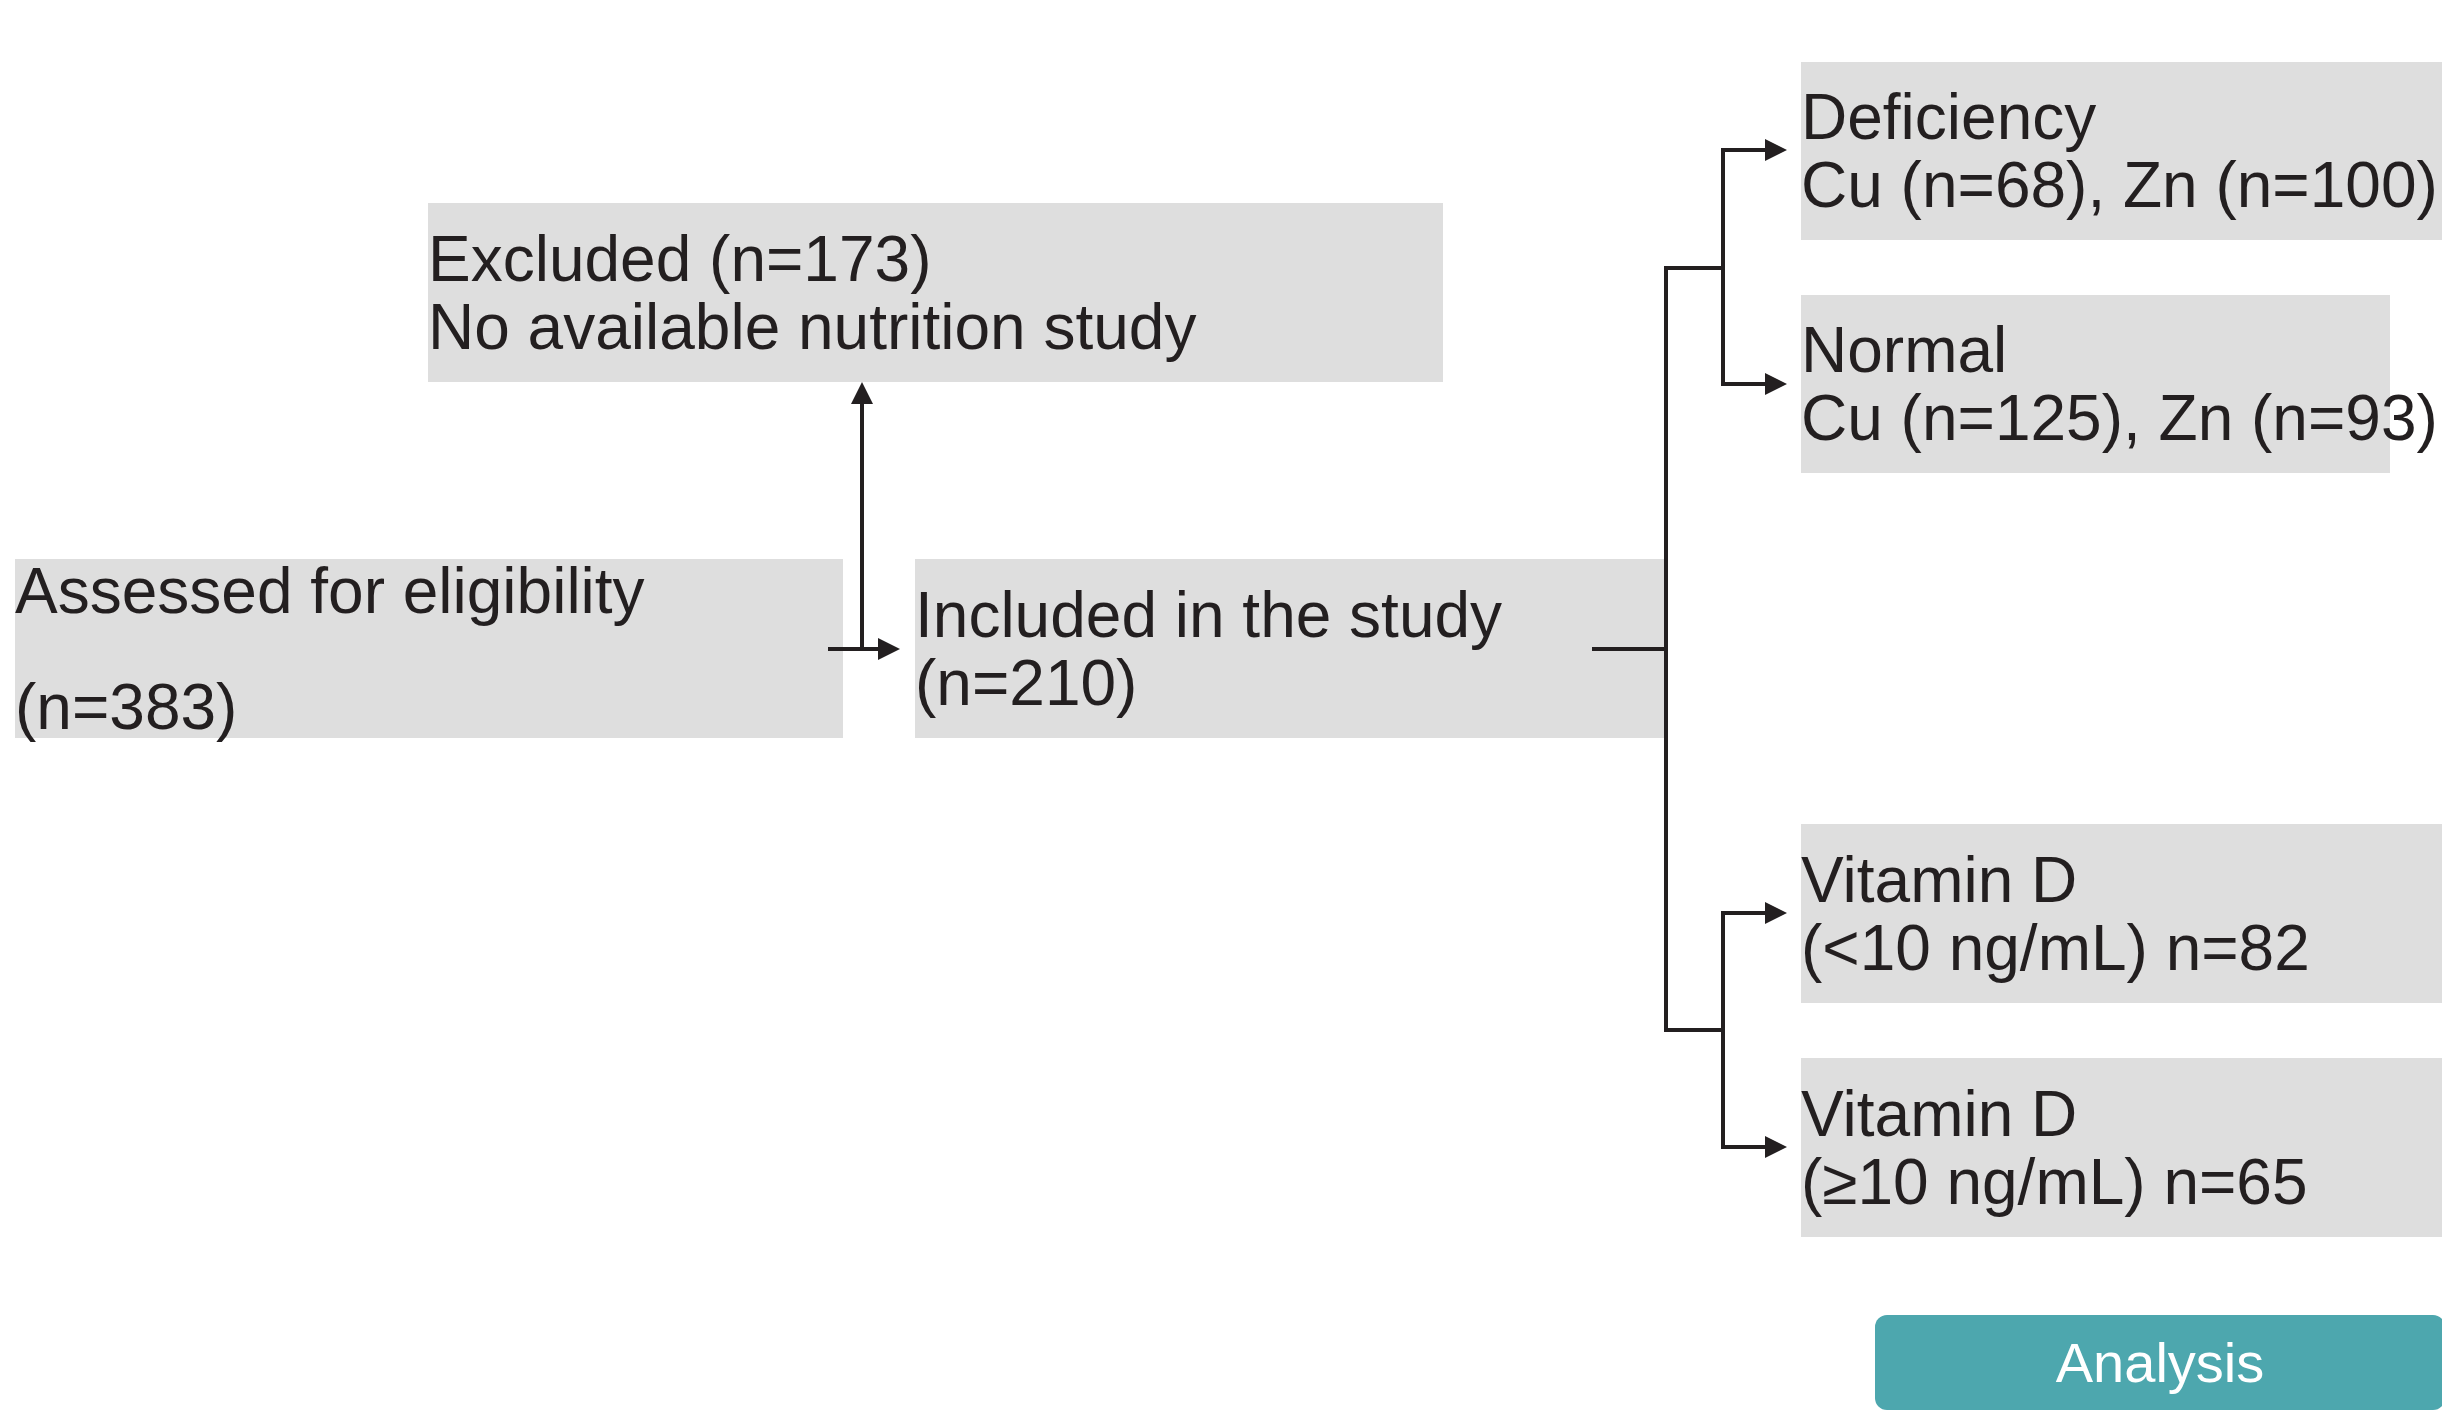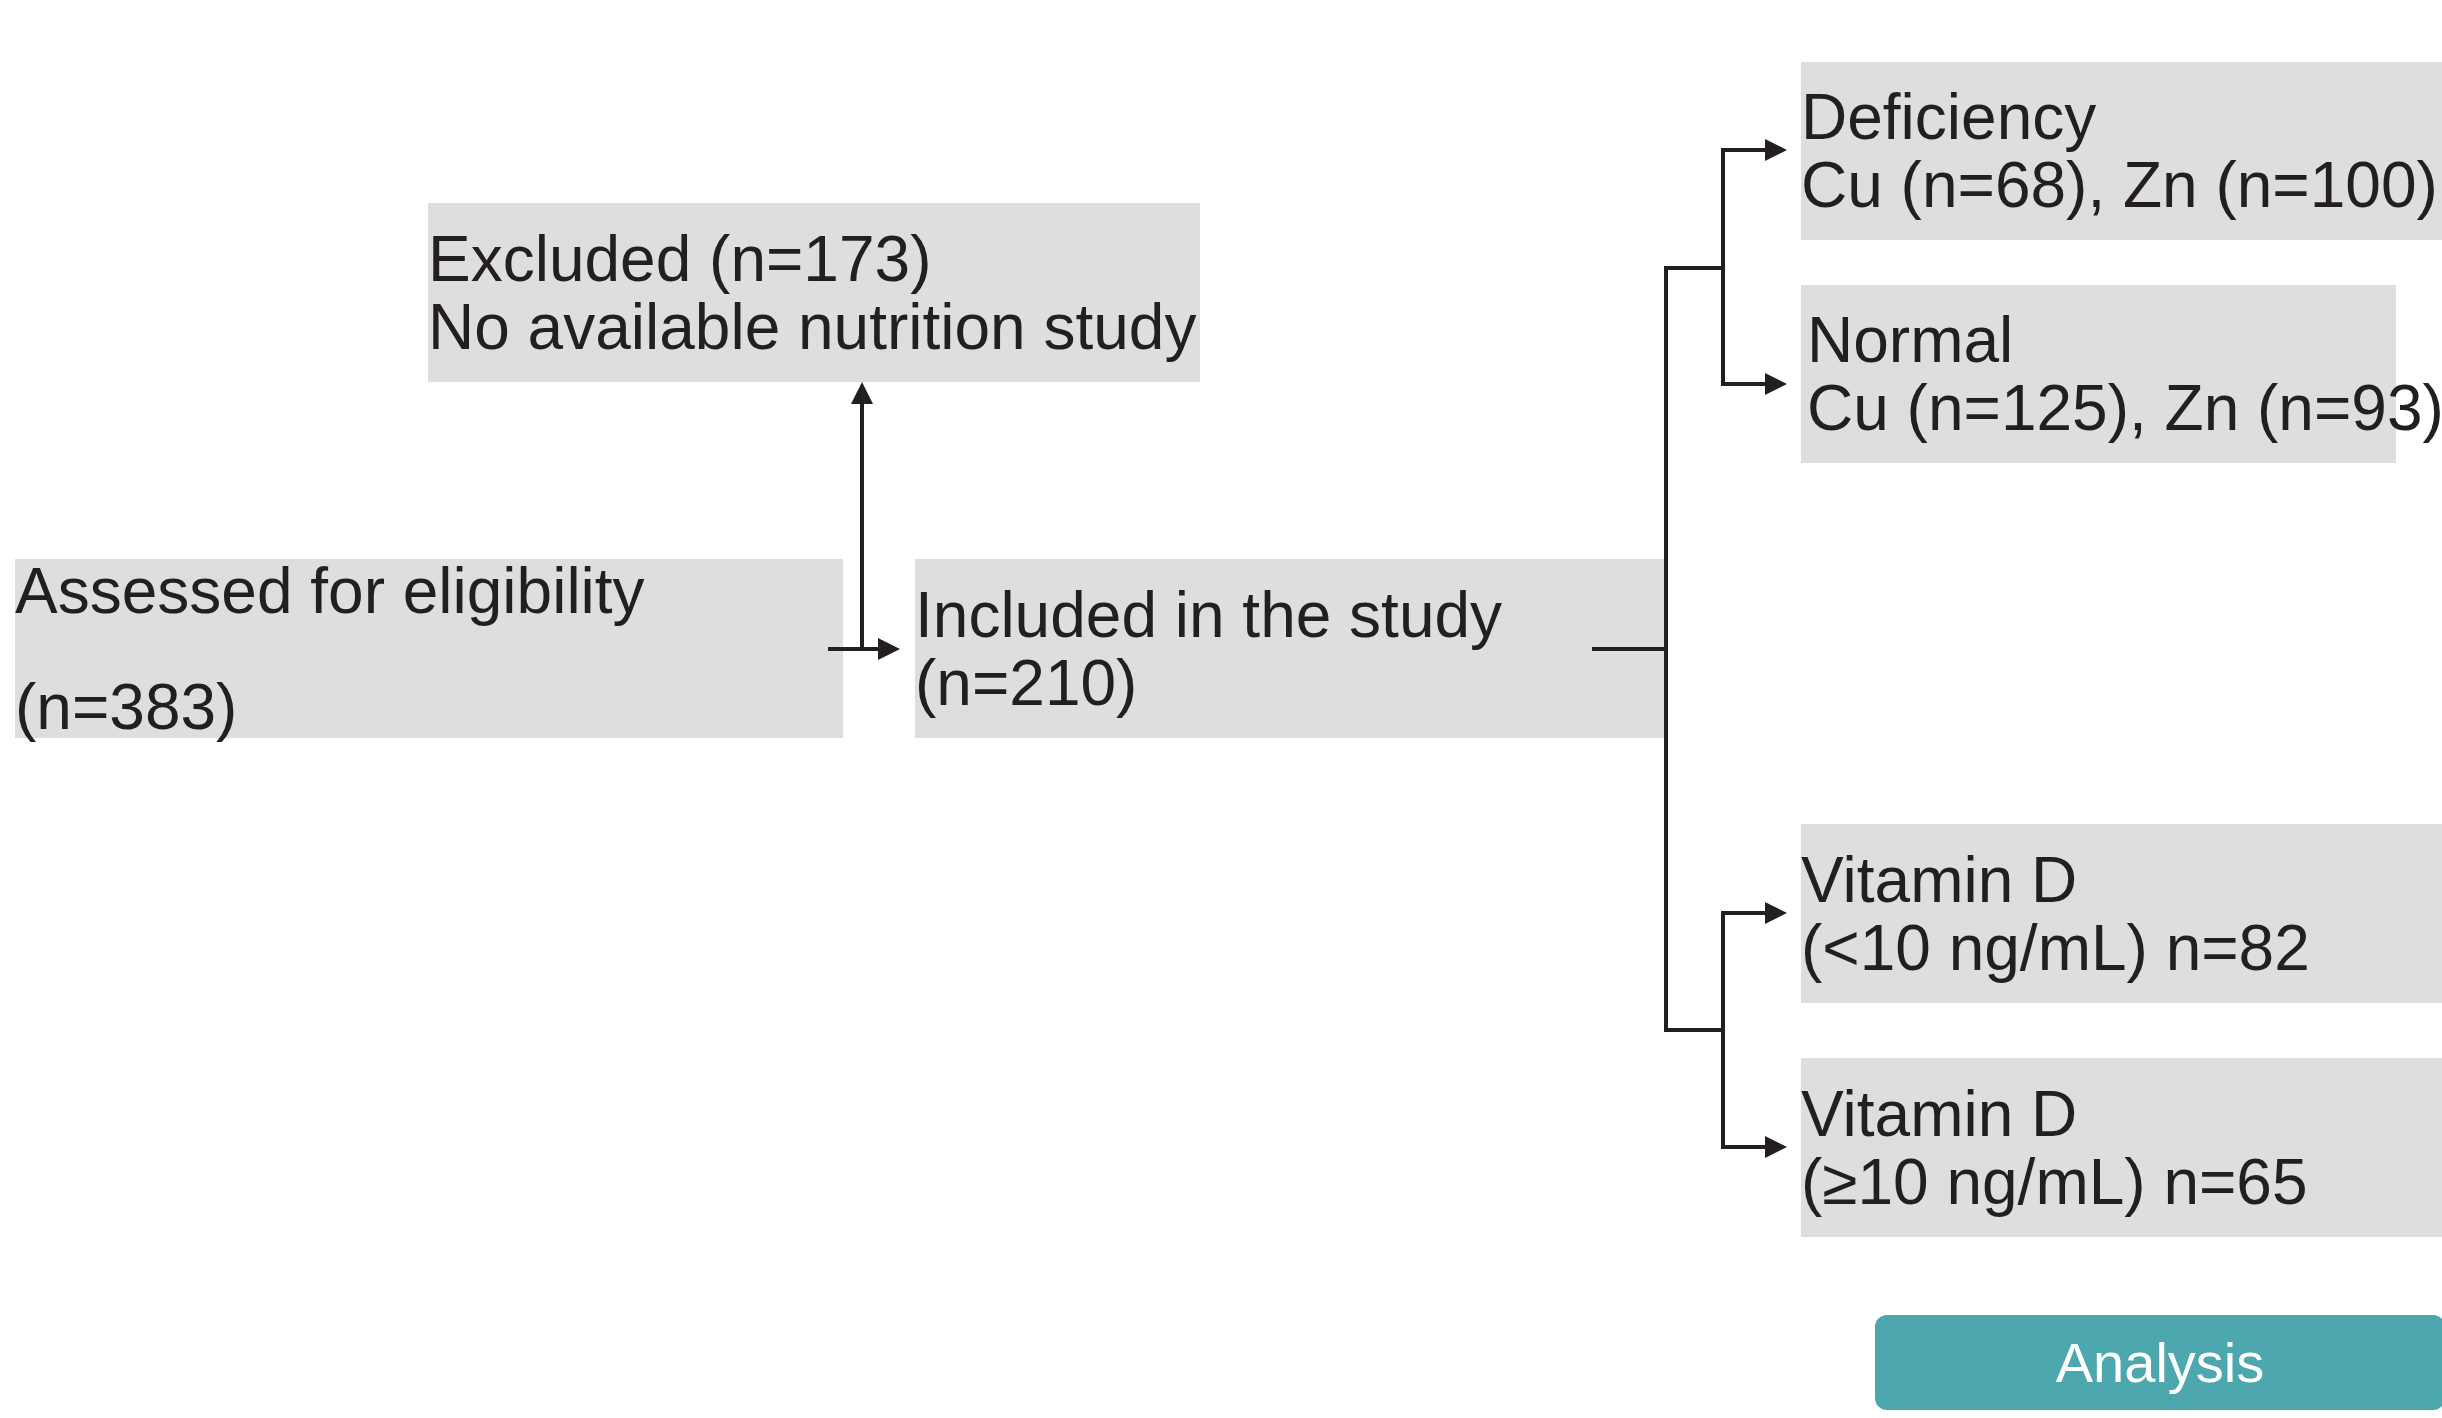--- a/index.html
+++ b/index.html
@@ -49,24 +49,24 @@
     position:absolute;
     left:1875px;top:1315px;width:570px;height:95px;
     background:var(--analysis-fill);
     color:var(--analysis-text);
     border-radius:12px;
     display:flex;justify-content:center;align-items:center;
     font-size:56px;
   }
   
   .b-assessed  {left:0px;    top:559px; width:828px; height:179px;gap:48px;}
-  .b-excluded  {left:413px;  top:203px; width:772px; height:179px;}
+  .b-excluded  {left:413px;  top:203px; width:1015px; height:179px;}
   .b-included  {left:900px;  top:559px; width:752px; height:179px;}
   .b-deficiency{left:1786px; top:62px;  width:656px; height:178px;}
-  .b-normal    {left:1786px; top:285px; width:589px; height:178px;padding-left:6px;}
+  .b-normal    {left:1786px; top:295px; width:589px; height:178px;}
   .b-vitdlow   {left:1786px; top:824px; width:656px; height:179px;}
   .b-vitdhigh  {left:1786px; top:1058px;width:656px; height:179px;}
 </style>
 </head>
 <body>
 
 <div class="canvas">
 
   <div class="box b-assessed">
     <div>Assessed for eligibility</div>

